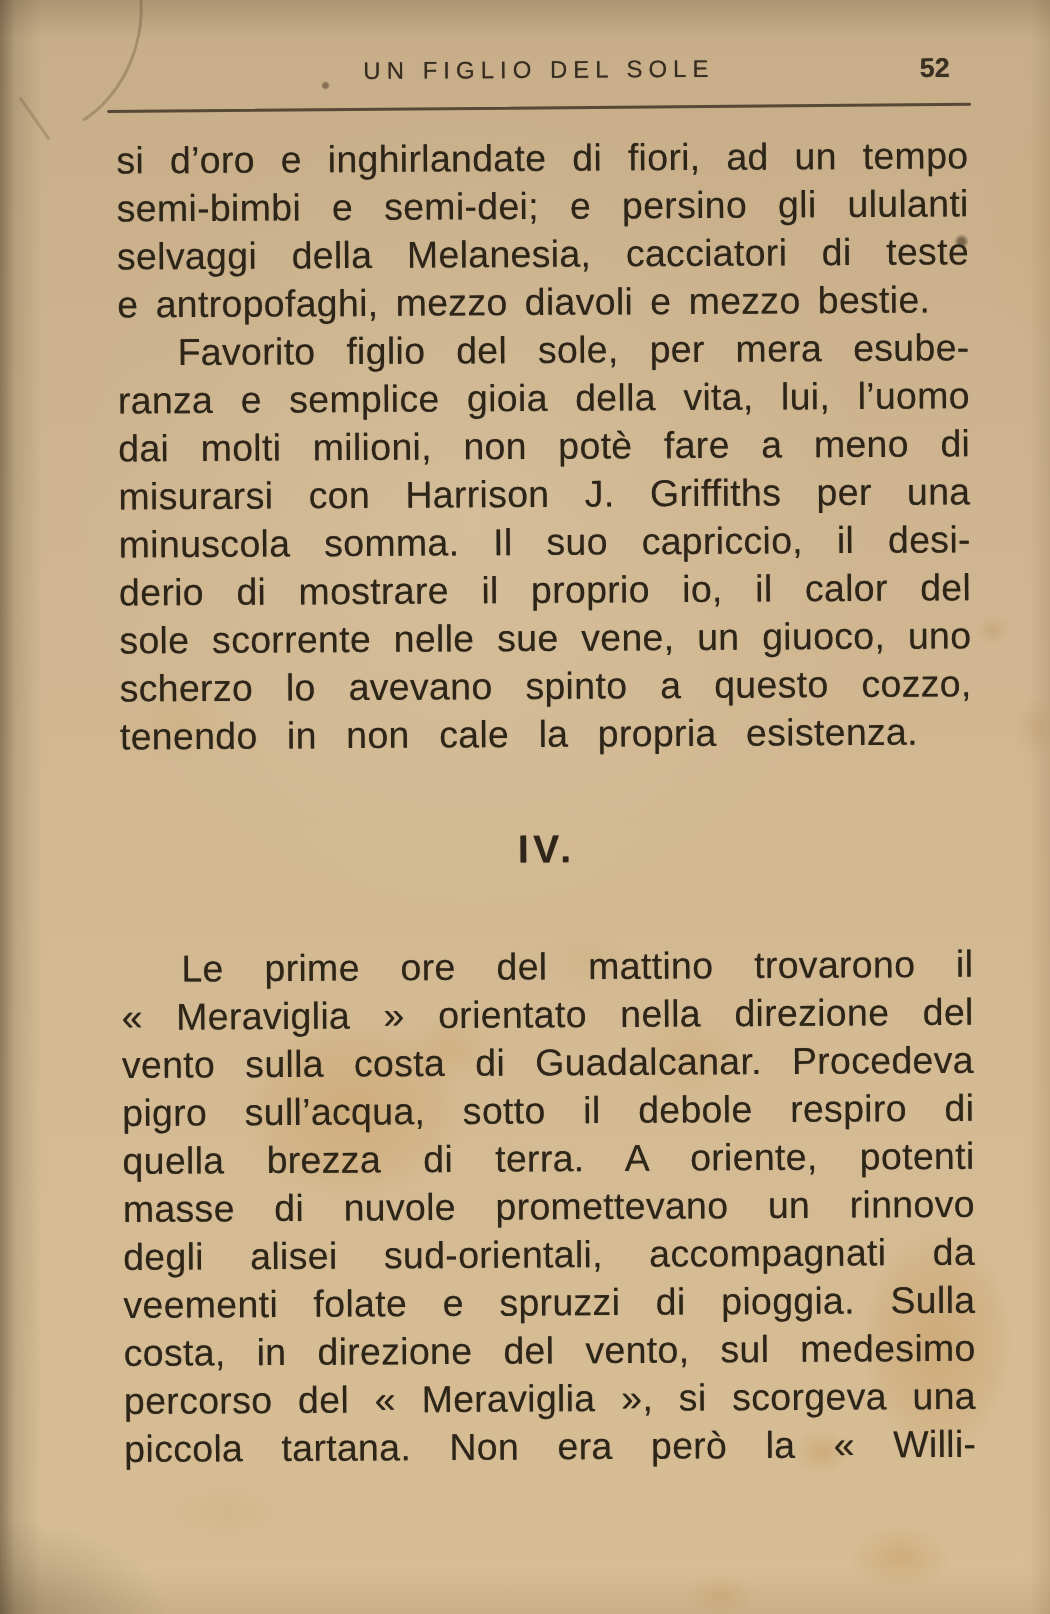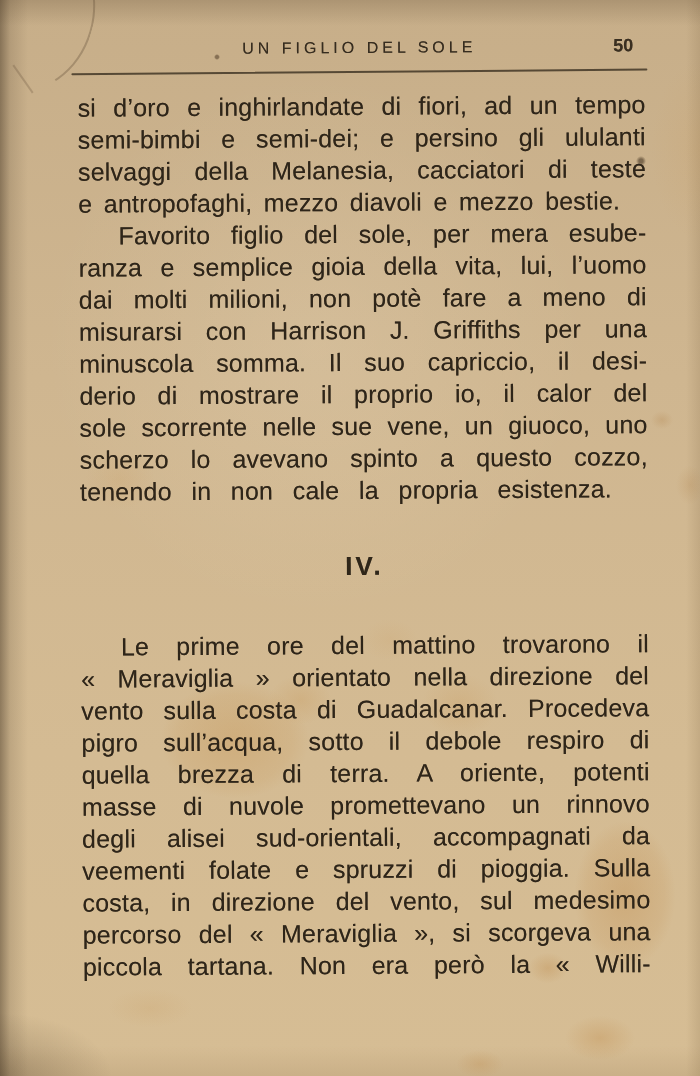--- a/index.html
+++ b/index.html
@@ -92,21 +92,21 @@
 <body>
 
 <div class="scan">
   <div class="crease1"></div>
   <div class="crease2"></div>
 
   <div class="content">
 
     <header class="runhead">
       <span>UN FIGLIO DEL SOLE</span>
-      <span class="rh-num">50</span>
+      <span class="rh-num">52</span>
     </header>
 
     <div class="rule"></div>
 
     <section class="para para1">
       <div class="ln">si d’oro e inghirlandate di fiori, ad un tempo</div>
       <div class="ln">semi-bimbi e semi-dei; e persino gli ululanti</div>
       <div class="ln">selvaggi della Melanesia, cacciatori di teste</div>
       <div class="ln end1">e antropofaghi, mezzo diavoli e mezzo bestie.</div>
     </section>

